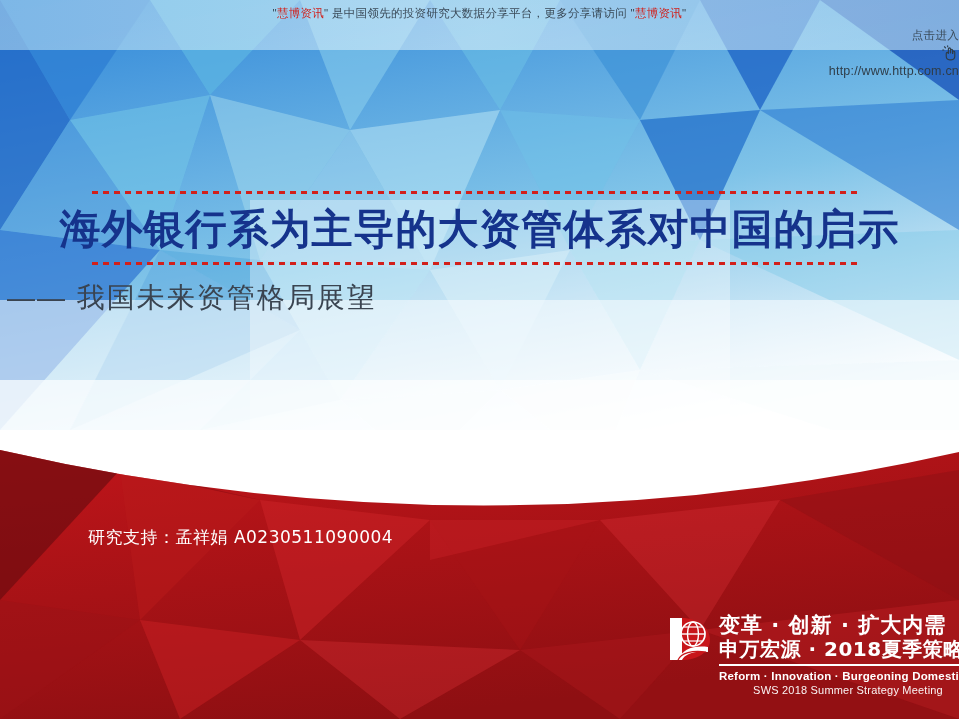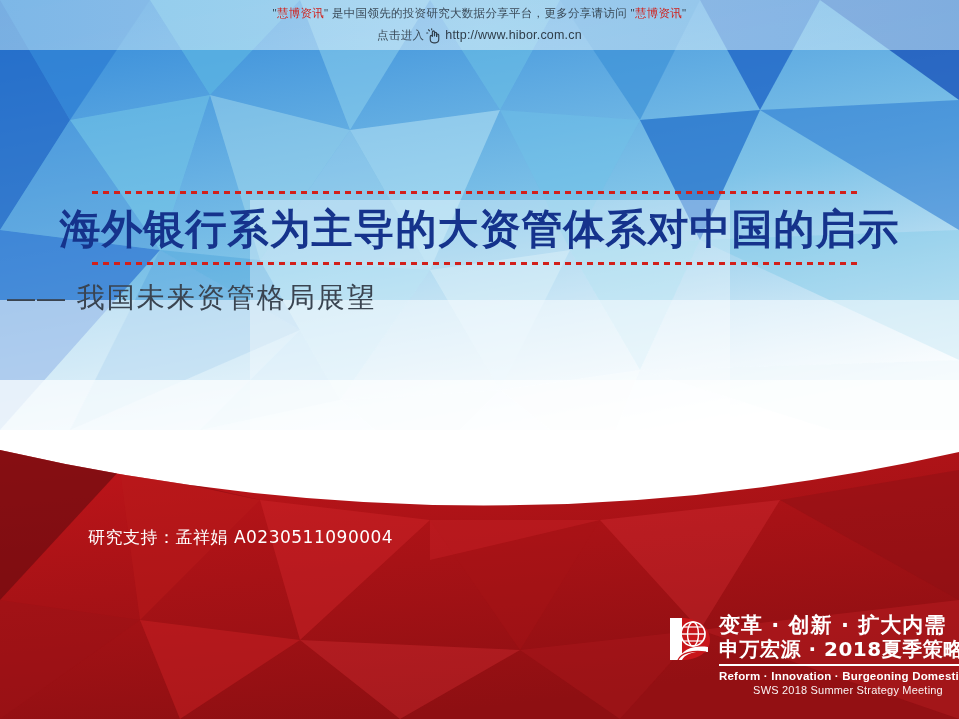--- a/index.html
+++ b/index.html
@@ -15,21 +15,21 @@
   
   .banner{
     position:absolute;left:0;top:0;width:959px;height:50px;
     z-index:6;text-align:center;pointer-events:none;
   }
   .banner-line{
     font-size:11.5px;line-height:15px;color:#3a4a58;white-space:nowrap;
     letter-spacing:.3px;
   }
   .banner-line.l1{margin-top:6px;}
-  .banner-line.l2{margin-top:7px;display:flex;justify-content:center;align-items:flex-start;gap:2px;}
+  .banner-line.l2{margin-top:7px;display:flex;justify-content:center;align-items:flex-end;gap:2px;flex-direction:column;}
   .hl-red{color:#d0211c;}
   .hand-icon{display:inline-block;width:17px;height:17px;vertical-align:-4px;}
   .url-text{font-size:12.5px;color:#2f3d49;letter-spacing:.2px;}
 
   
   .title-block{position:absolute;left:0;top:0;width:959px;z-index:5;}
   .dotline{
     position:absolute;left:92px;width:770px;height:3px;
     background-image:linear-gradient(to right,#d2201b 0 6px,transparent 6px 11px);
     background-size:11px 3px;background-repeat:repeat-x;
@@ -179,21 +179,21 @@
     <div class="banner-line l2">
       <span>点击进入</span>
       <span class="hand-icon">
         <svg viewBox="0 0 24 24" width="17" height="17" fill="none" stroke="#2f3d49" stroke-width="1.6" stroke-linecap="round" stroke-linejoin="round" xmlns="http://www.w3.org/2000/svg">
           <path d="M9 11V5.5a1.5 1.5 0 0 1 3 0V11"></path>
           <path d="M12 11V7.5a1.5 1.5 0 0 1 3 0V12"></path>
           <path d="M15 12v-2a1.5 1.5 0 0 1 3 0v6a5 5 0 0 1-5 5h-2a5 5 0 0 1-5-5v-4a1.5 1.5 0 0 1 3 0"></path>
           <path d="M5 4 L3.5 2.5 M8 2.5 L8 1 M2.5 7 L1 7"></path>
         </svg>
       </span>
-      <span class="url-text">http://www.hibor.com.cn</span>
+      <span class="url-text">http://www.http.com.cn</span>
     </div>
   </div>
 
   <div class="title-block">
     <div class="dotline top"></div>
     <div class="main-title">海外银行系为主导的大资管体系对中国的启示</div>
     <div class="dotline bot"></div>
     <div class="sub-title">—— 我国未来资管格局展望</div>
   </div>
 

